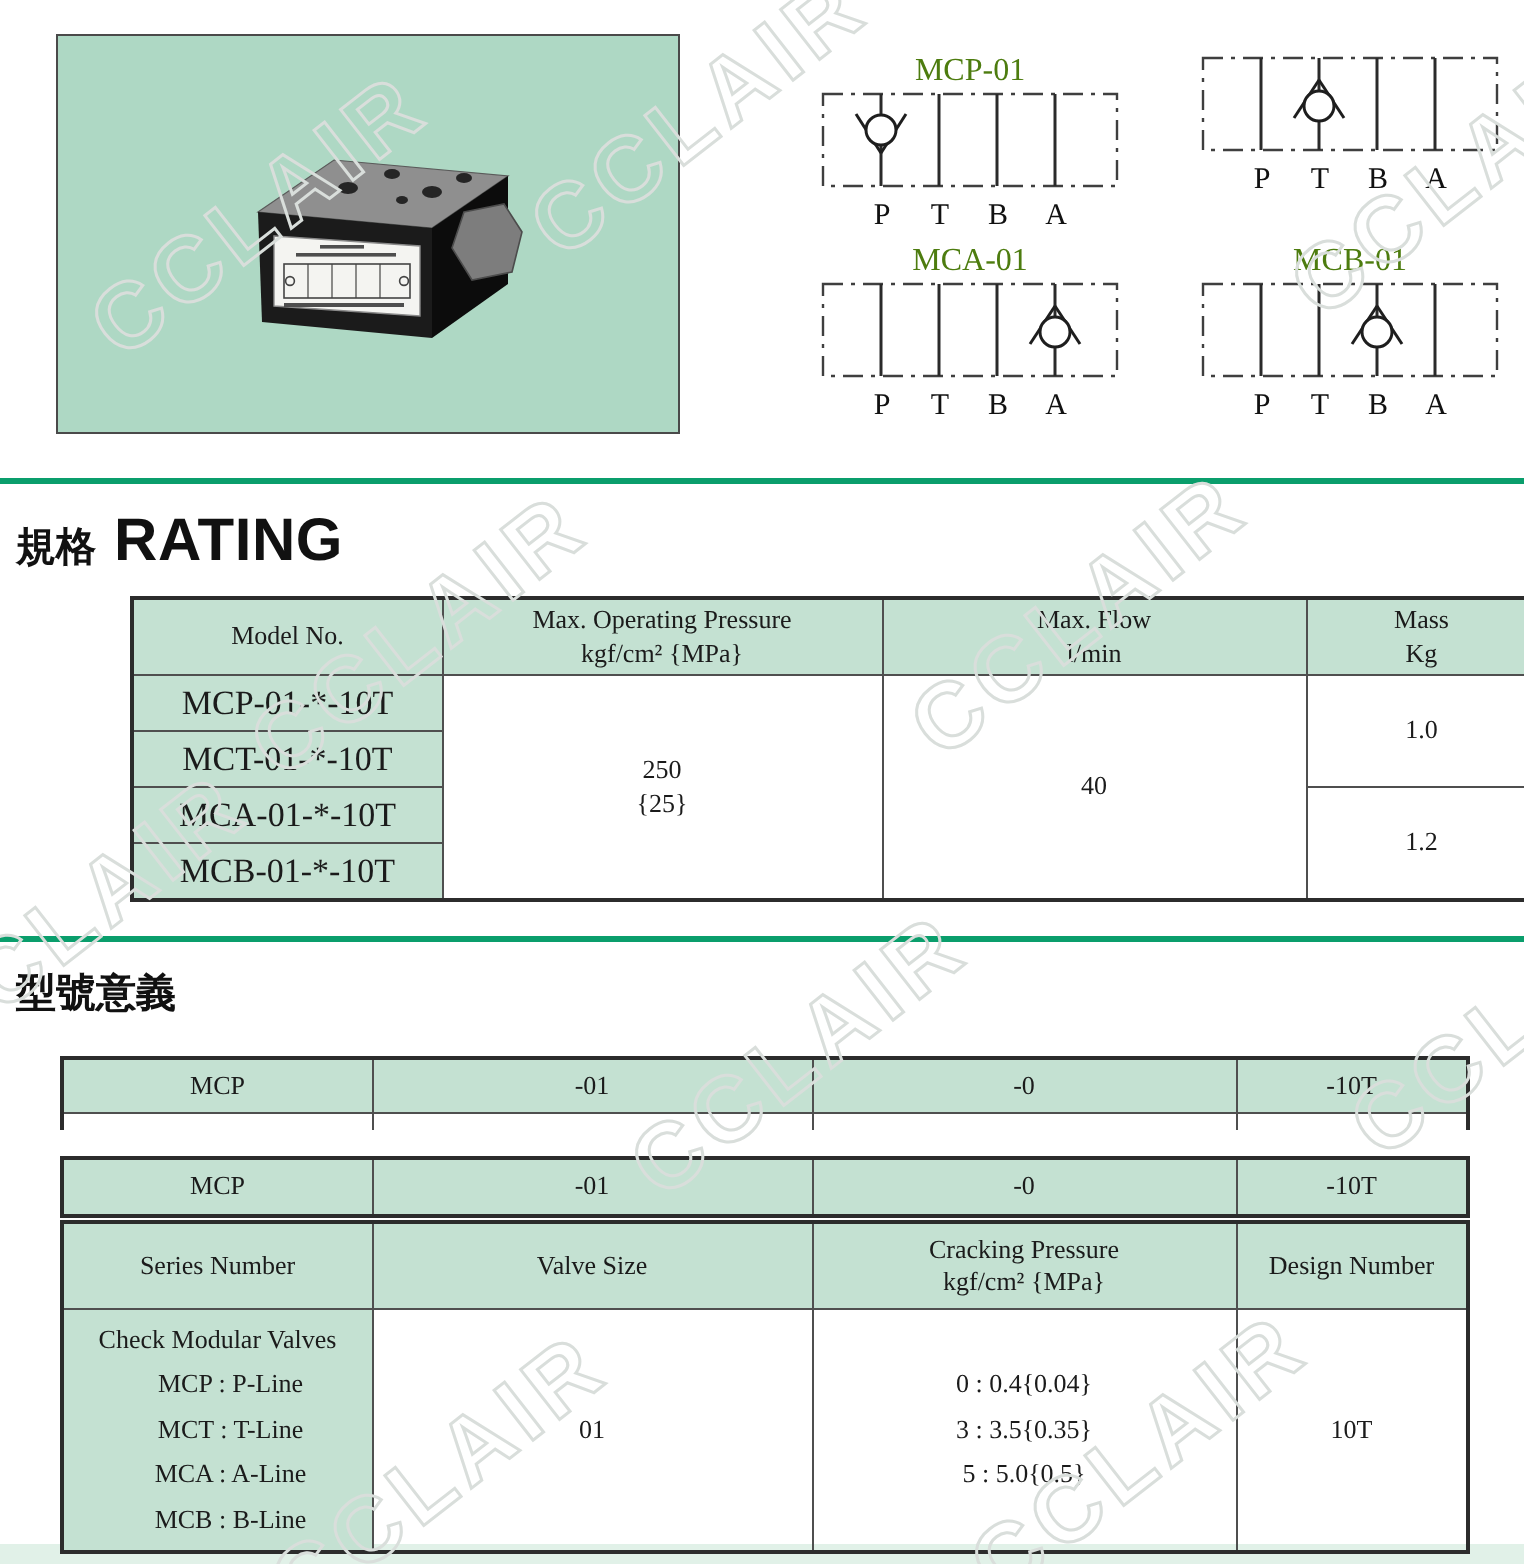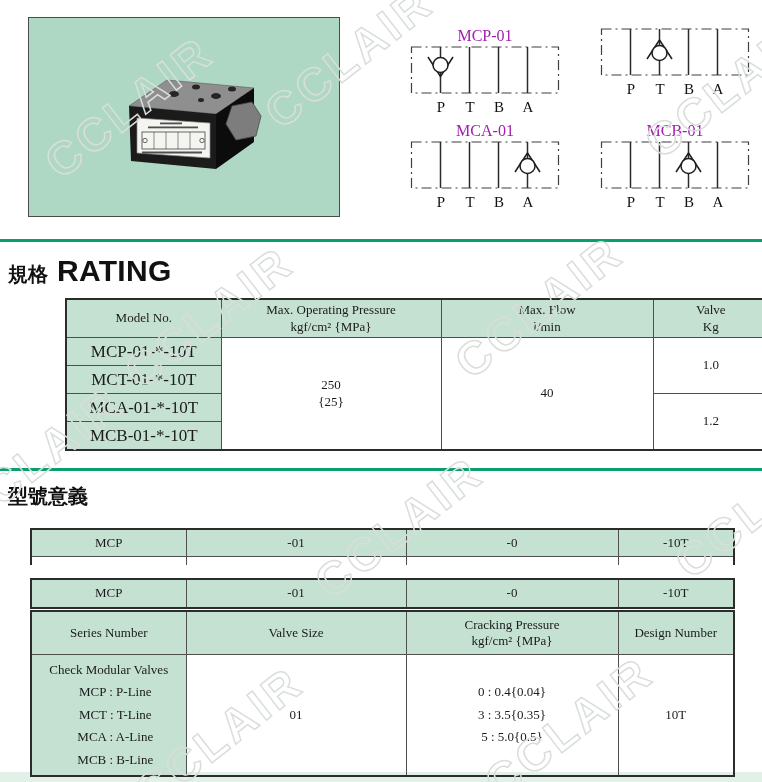--- a/index.html
+++ b/index.html
@@ -21,21 +21,21 @@
 
   
   .photo-box {
     position:absolute; left:28px; top:17px; width:310px; height:198px;
     background:#aed8c4; border:1px solid #4a4a4a; z-index:1;
   }
   .photo-box svg { position:absolute; left:75px; top:48px; }
 
   
   .diag { position:absolute; width:150px; z-index:2; }
-  .diag-label { text-align:center; font-size:16px; height:18px; line-height:18px; color:#a21caf; }
+  .diag-label { text-align:center; font-size:16px; height:18px; line-height:18px; color:#4d7c0f; }
   .ports { position:relative; height:17px; }
   .ports span { position:absolute; transform:translateX(-50%); font-size:15px; color:#111; }
 
   
   .divider { position:absolute; left:0; width:762px; height:3px; background:#0a9e6c; z-index:2; }
   .sec-heading { position:absolute; left:8px; z-index:2; display:flex; align-items:baseline; gap:9px;
     font-family:"Liberation Sans", sans-serif; }
   .h-cjk { font-size:20px; font-weight:600; color:#111; }
   .h-en  { font-size:30px; font-weight:700; color:#111; letter-spacing:0.3px; }
 
@@ -235,21 +235,21 @@
         <td class="green">Model No.</td>
         <td class="green">
           <span>Max. Operating Pressure</span><br>
           <span>kgf/cm²  {MPa}</span>
         </td>
         <td class="green">
           <span>Max. Flow</span><br>
           <span>l/min</span>
         </td>
         <td class="green">
-          <span>Valve</span><br>
+          <span>Mass</span><br>
           <span>Kg</span>
         </td>
       </tr>
       <tr class="brow">
         <td class="green model">MCP-01-*-10T</td>
         <td rowspan="4">
           <span>250</span><br>
           <span>{25}</span>
         </td>
         <td rowspan="4">40</td>

